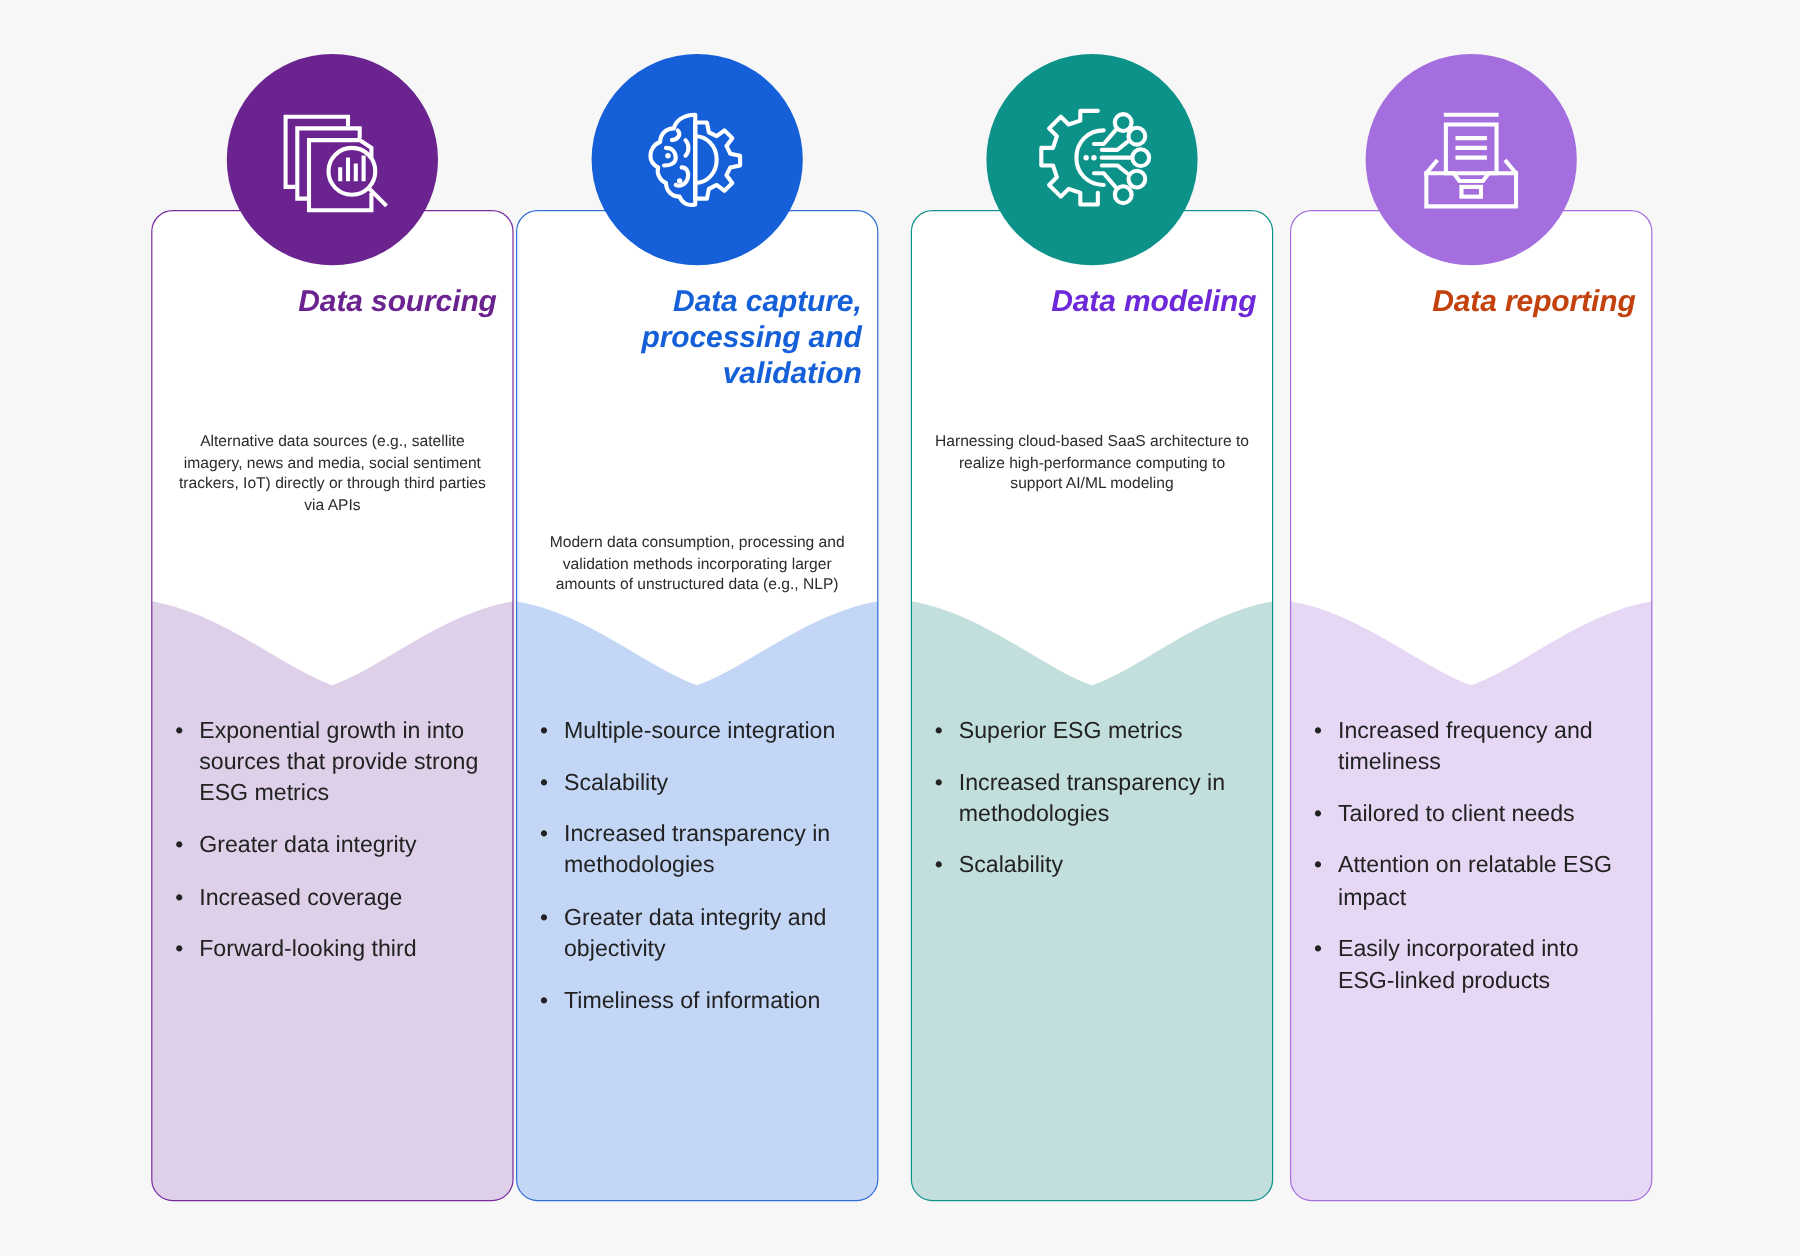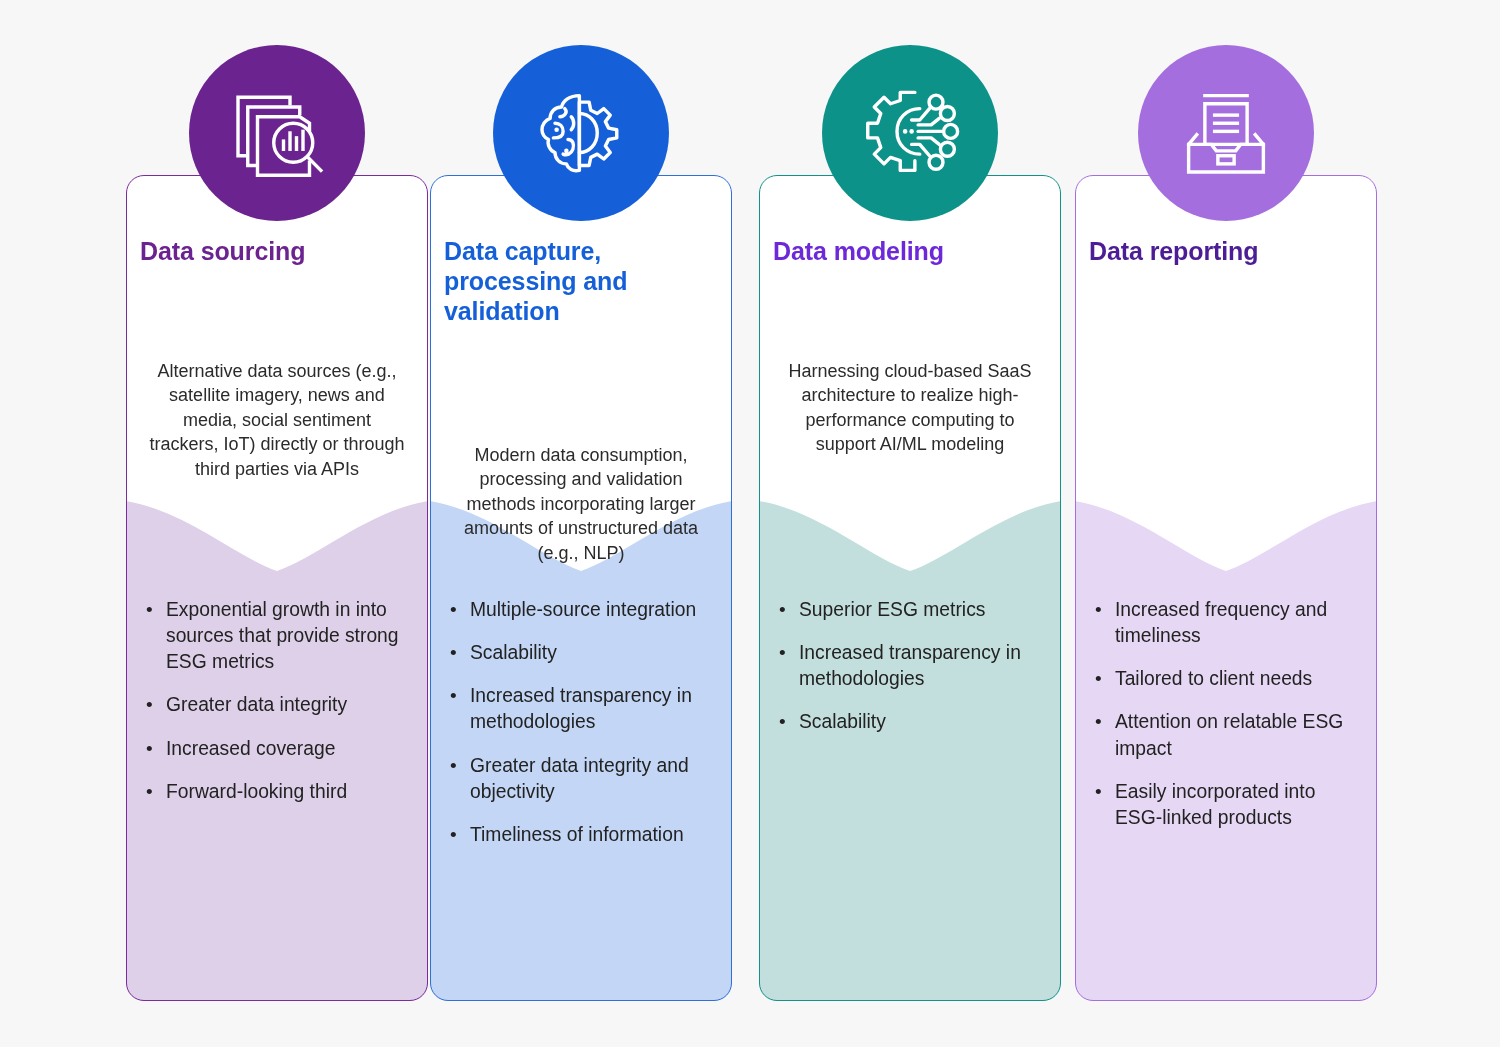--- a/index.html
+++ b/index.html
@@ -60,32 +60,33 @@
   .content {
     position: absolute;
     inset: 0;
     z-index: 3;
     padding: 0 14px;
   }
   .title {
     position: absolute;
     top: 62px;
     left: 14px; right: 14px;
-    text-align: left;
+    text-align: right;
     font-weight: bold;
     font-size: 25px;
     line-height: 1.19;
     letter-spacing: -0.1px;
+    font-style: italic;
   }
   .desc {
     position: absolute;
     top: 184px;
     left: 20px; right: 20px;
     text-align: center;
-    font-size: 18px;
+    font-size: 13px;
     line-height: 1.36;
     color: #2b2b2b;
   }
   .bullets {
     position: absolute;
     top: 422px;
     left: 14px; right: 10px;
     list-style: none;
   }
   .bullets li {
@@ -301,21 +302,21 @@
         <line x1="25" y1="21" x2="39" y2="21"></line>
         <line x1="25" y1="26" x2="39" y2="26"></line>
         <line x1="25" y1="31" x2="39" y2="31"></line>
         <path d="M14,33 L9,39 L9,56 L55,56 L55,39 L50,33"></path>
         <polyline points="9,39 23,39 26,43 38,43 41,39 55,39"></polyline>
         <rect x="27" y="46" width="10" height="5"></rect>
       </svg>
     </div>
 
     <div class="content">
-      <div class="title" style="color:#4c1d95">Data reporting</div>
+      <div class="title" style="color:#c2410c">Data reporting</div>
       <ul class="bullets">
         <li>
             <span class="dot">•</span>
             <span class="btxt">Increased frequency and timeliness</span>
           </li>
         <li>
             <span class="dot">•</span>
             <span class="btxt">Tailored to client needs</span>
           </li>
         <li>

